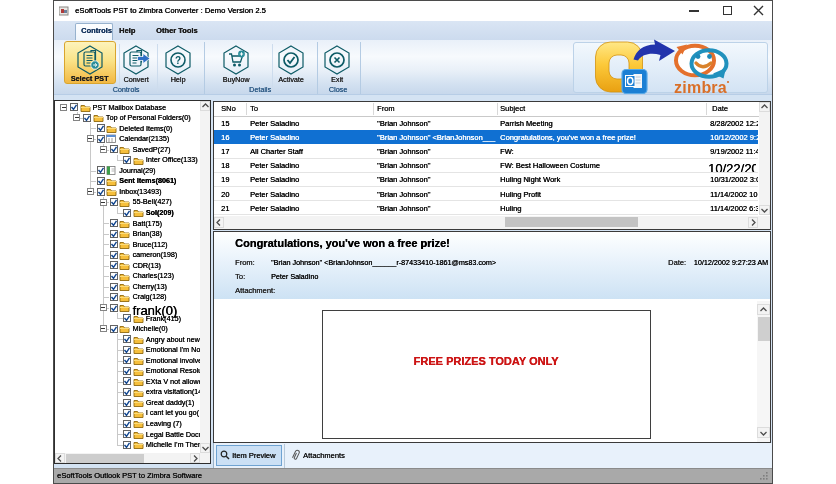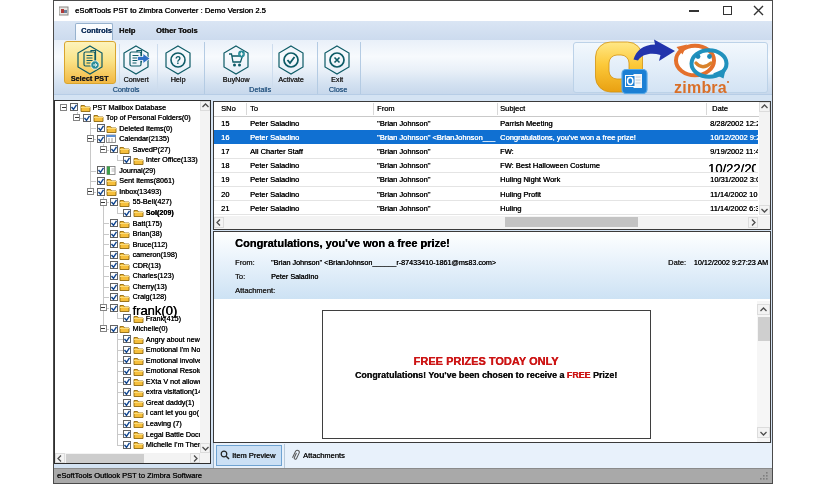--- a/index.html
+++ b/index.html
@@ -275,21 +275,21 @@
       <svg width="8" height="8">
         <path d="M1.5 4 l2 2.3 3 -4.5" fill="none" stroke="#12468f" stroke-width="1.4"></path>
       </svg>
     </div>
 <div class="a" style="left:106.1px;top:176.7px;width:11px;height:9px">
       <svg width="11" height="9">
         <path d="M1 2.5 h3.5 l1 1.5 h4.5 v4.5 h-9 z" fill="#f6bf3c" stroke="#916a10" stroke-width="0.9"></path>
         <path d="M1 4.5 h9" stroke="#fcdc7a" stroke-width="1"></path>
       </svg>
     </div>
-<div class="a" style="left:119.1px;top:177.35px;font-size:7.2px;color:#000;font-weight:normal;white-space:nowrap;line-height:1;text-shadow:0.3px 0 currentColor;">Sent Items(8061)</div>
+<div class="a" style="left:119.1px;top:177.35px;font-size:7.2px;color:#000;font-weight:bold;white-space:nowrap;line-height:1;text-shadow:0.3px 0 currentColor;">Sent Items(8061)</div>
 <div class="a" style="left:86.6px;top:188.2px;width:7px;height:7px;border:1px solid #848484;background:#fff;box-sizing:border-box"></div>
 <div class="a" style="left:88.1px;top:191.1px;width:4px;height:1px;background:#333"></div>
 <div class="a" style="left:96.6px;top:187.5px;width:8px;height:8px;border:1px solid #636363;background:#fff;box-sizing:border-box"></div>
 <div class="a" style="left:96.6px;top:187.5px;width:8px;height:8px">
       <svg width="8" height="8">
         <path d="M1.5 4 l2 2.3 3 -4.5" fill="none" stroke="#12468f" stroke-width="1.4"></path>
       </svg>
     </div>
 <div class="a" style="left:106.1px;top:187.2px;width:11px;height:9px">
       <svg width="11" height="9">
@@ -720,21 +720,20 @@
 <div class="a" style="left:235px;top:238px;font-size:11px;color:#000;font-weight:bold;white-space:nowrap;line-height:1;text-shadow:0.3px 0 currentColor;">Congratulations, you've won a free prize!</div>
 <div class="a" style="left:235px;top:258.5px;font-size:7.5px;color:#222;font-weight:normal;white-space:nowrap;line-height:1;text-shadow:0.3px 0 currentColor;">From:</div>
 <div class="a" style="left:271px;top:258.5px;font-size:7.2px;color:#000;font-weight:normal;white-space:nowrap;line-height:1;text-shadow:0.3px 0 currentColor;">"Brian Johnson" &lt;BrianJohnson______r-87433410-1861@ms83.com&gt;</div>
 <div class="a" style="left:668px;top:258.5px;font-size:7.5px;color:#222;font-weight:normal;white-space:nowrap;line-height:1;text-shadow:0.3px 0 currentColor;">Date:</div>
 <div class="a" style="left:0px;top:258.5px;font-size:7.2px;color:#000;font-weight:normal;white-space:nowrap;line-height:1;text-shadow:0.3px 0 currentColor;left:768px;transform:translateX(-100%)">10/12/2002 9:27:23 AM</div>
 <div class="a" style="left:235px;top:273px;font-size:7.5px;color:#222;font-weight:normal;white-space:nowrap;line-height:1;text-shadow:0.3px 0 currentColor;">To:</div>
 <div class="a" style="left:271px;top:273px;font-size:7.2px;color:#000;font-weight:normal;white-space:nowrap;line-height:1;text-shadow:0.3px 0 currentColor;">Peter Saladino</div>
 <div class="a" style="left:235px;top:287px;font-size:7.5px;color:#222;font-weight:normal;white-space:nowrap;line-height:1;text-shadow:0.3px 0 currentColor;">Attachment:</div>
 <div class="a" style="left:322px;top:310px;width:329px;height:129px;border:1px solid #3f3f3f;background:#fff;box-sizing:border-box"></div>
 <div class="a" style="left:0px;top:356px;font-size:11px;color:#cc1414;font-weight:bold;white-space:nowrap;line-height:1;text-shadow:0.3px 0 currentColor;left:486px;transform:translateX(-50%)">FREE PRIZES TODAY ONLY</div>
-<div class="a" style="left:486px;top:371px;transform:translateX(-50%);font-size:8.9px;font-weight:bold;color:#111;white-space:nowrap;line-height:1;text-shadow:0.3px 0 currentColor">Congratulations! You've been chosen to receive a <span style="color:#cc1414">FREE</span> Prize!</div>
 <div class="a" style="left:757px;top:301px;width:13px;height:141px;background:#f6f6f6"></div>
 <div class="a" style="left:757px;top:304px;width:13px;height:11px;background:#f3f3f3;border:1px solid #dcdcdc;box-sizing:border-box;display:flex;align-items:center;justify-content:center">
       <svg width="9" height="8">
         <polyline points="1.5,5 4.5,2 7.5,5" fill="none" stroke="#4d4d4d" stroke-width="1.3"></polyline>
       </svg>
     </div>
 <div class="a" style="left:757px;top:427px;width:13px;height:11px;background:#f3f3f3;border:1px solid #dcdcdc;box-sizing:border-box;display:flex;align-items:center;justify-content:center">
       <svg width="9" height="8">
         <polyline points="1.5,3 4.5,6 7.5,3" fill="none" stroke="#4d4d4d" stroke-width="1.3"></polyline>
       </svg>

